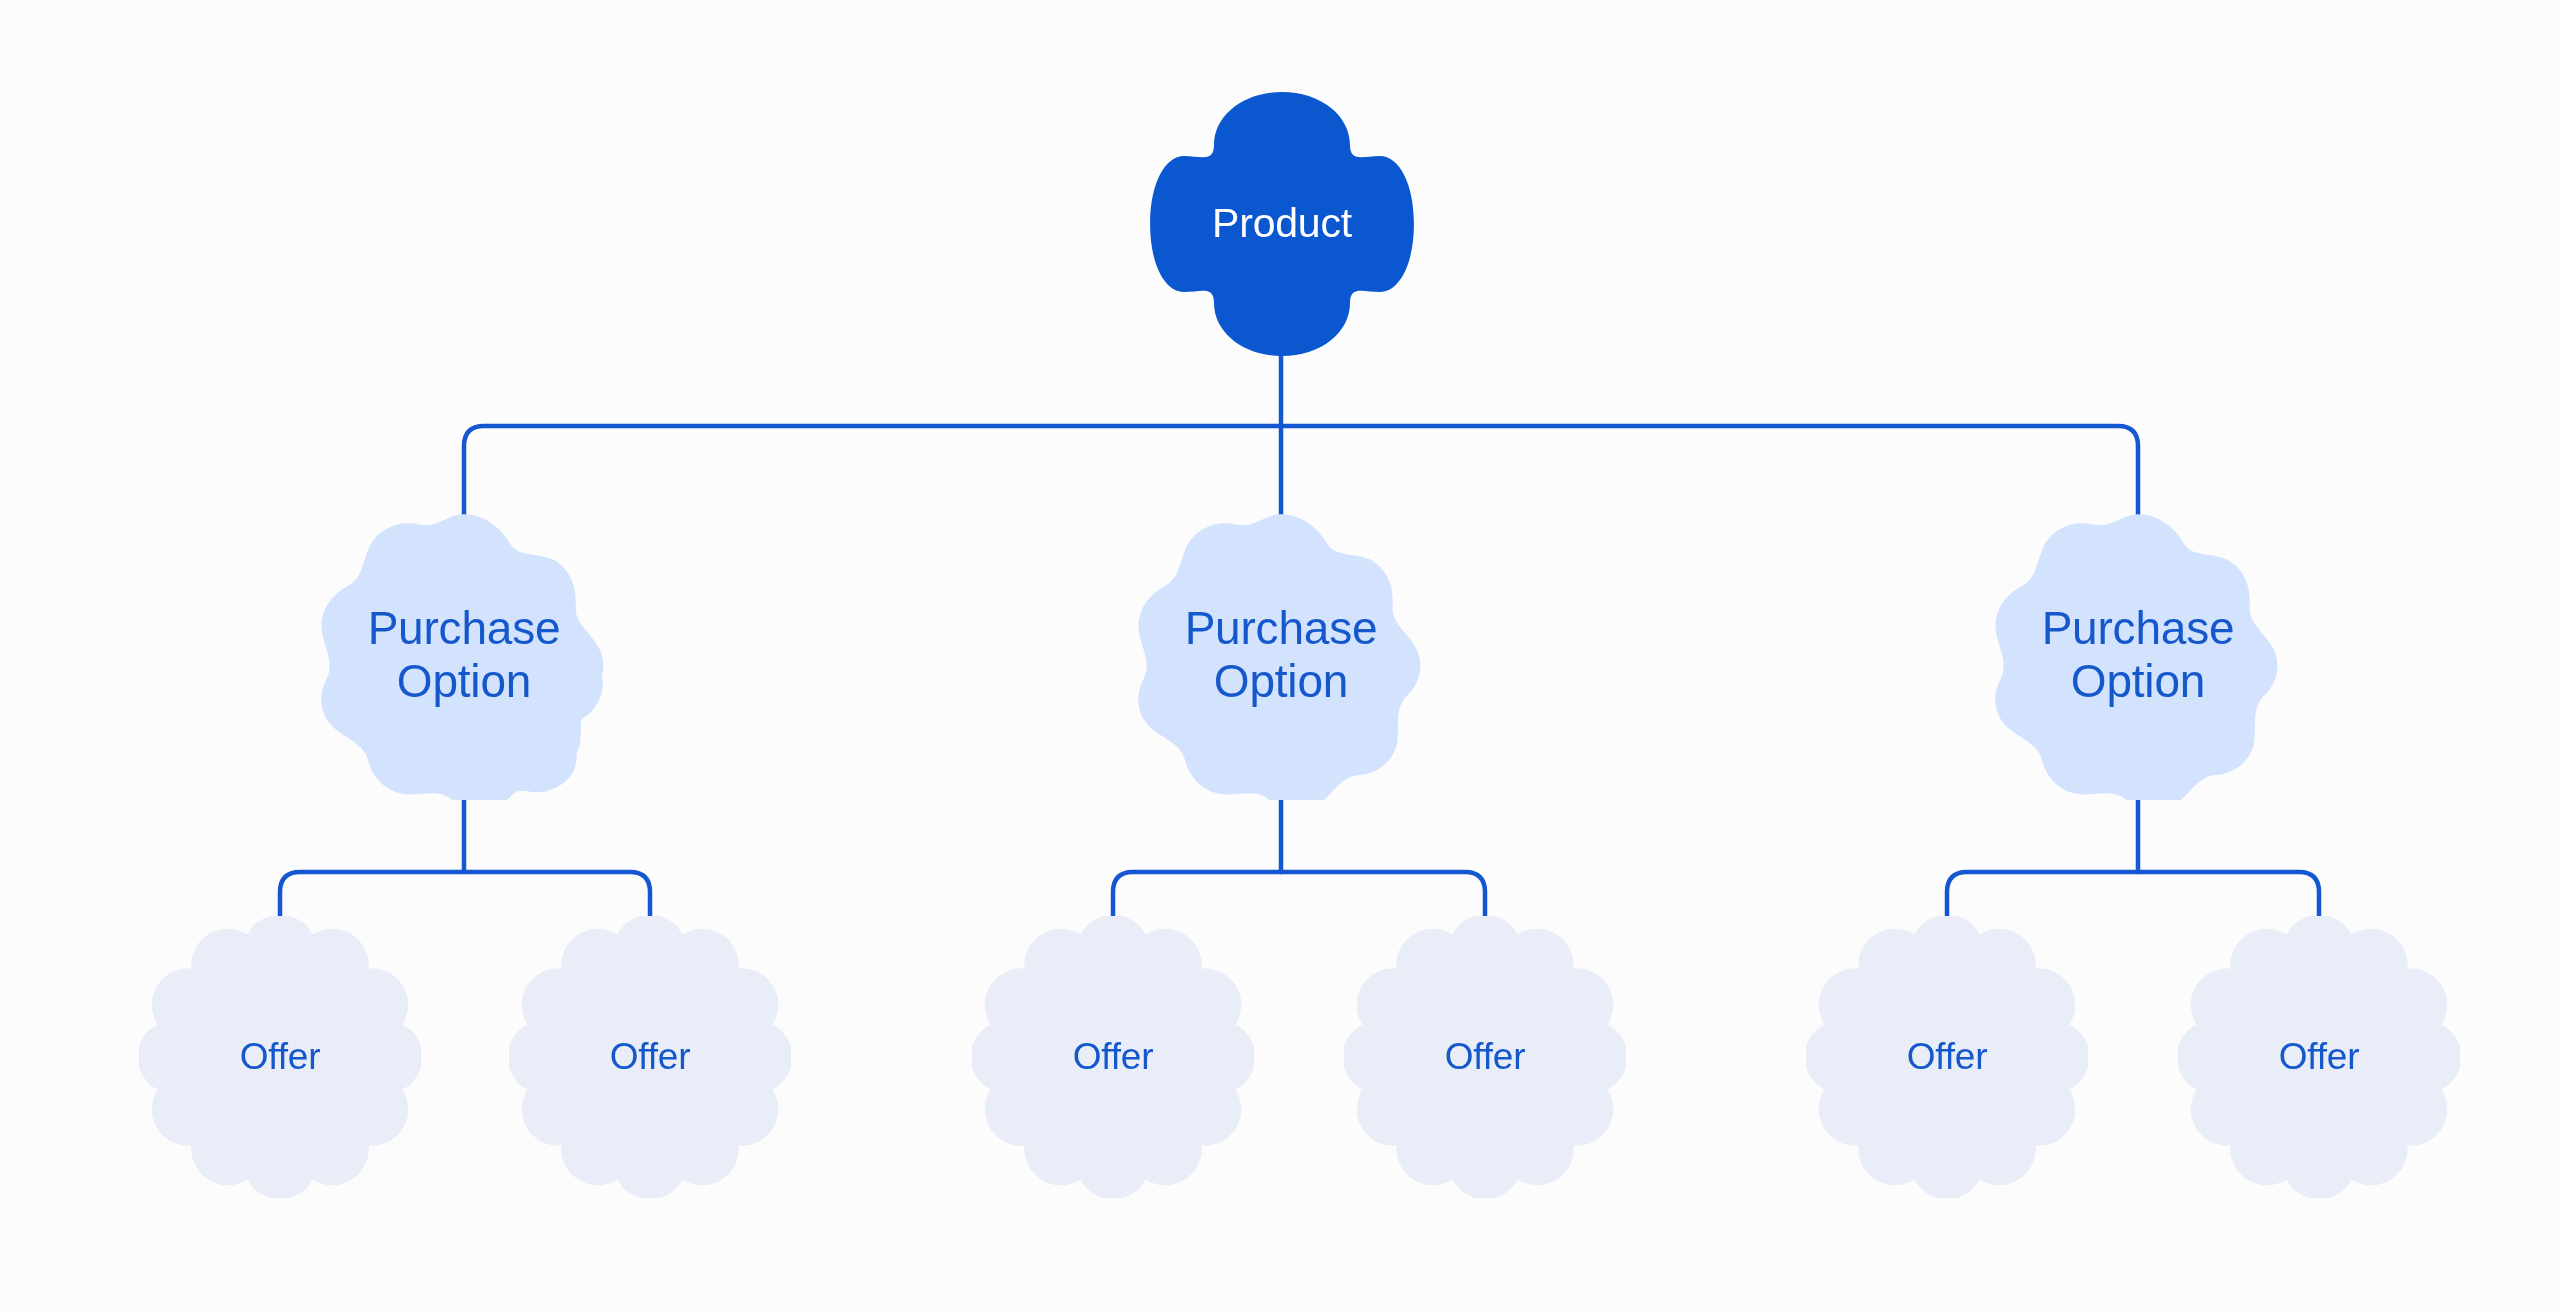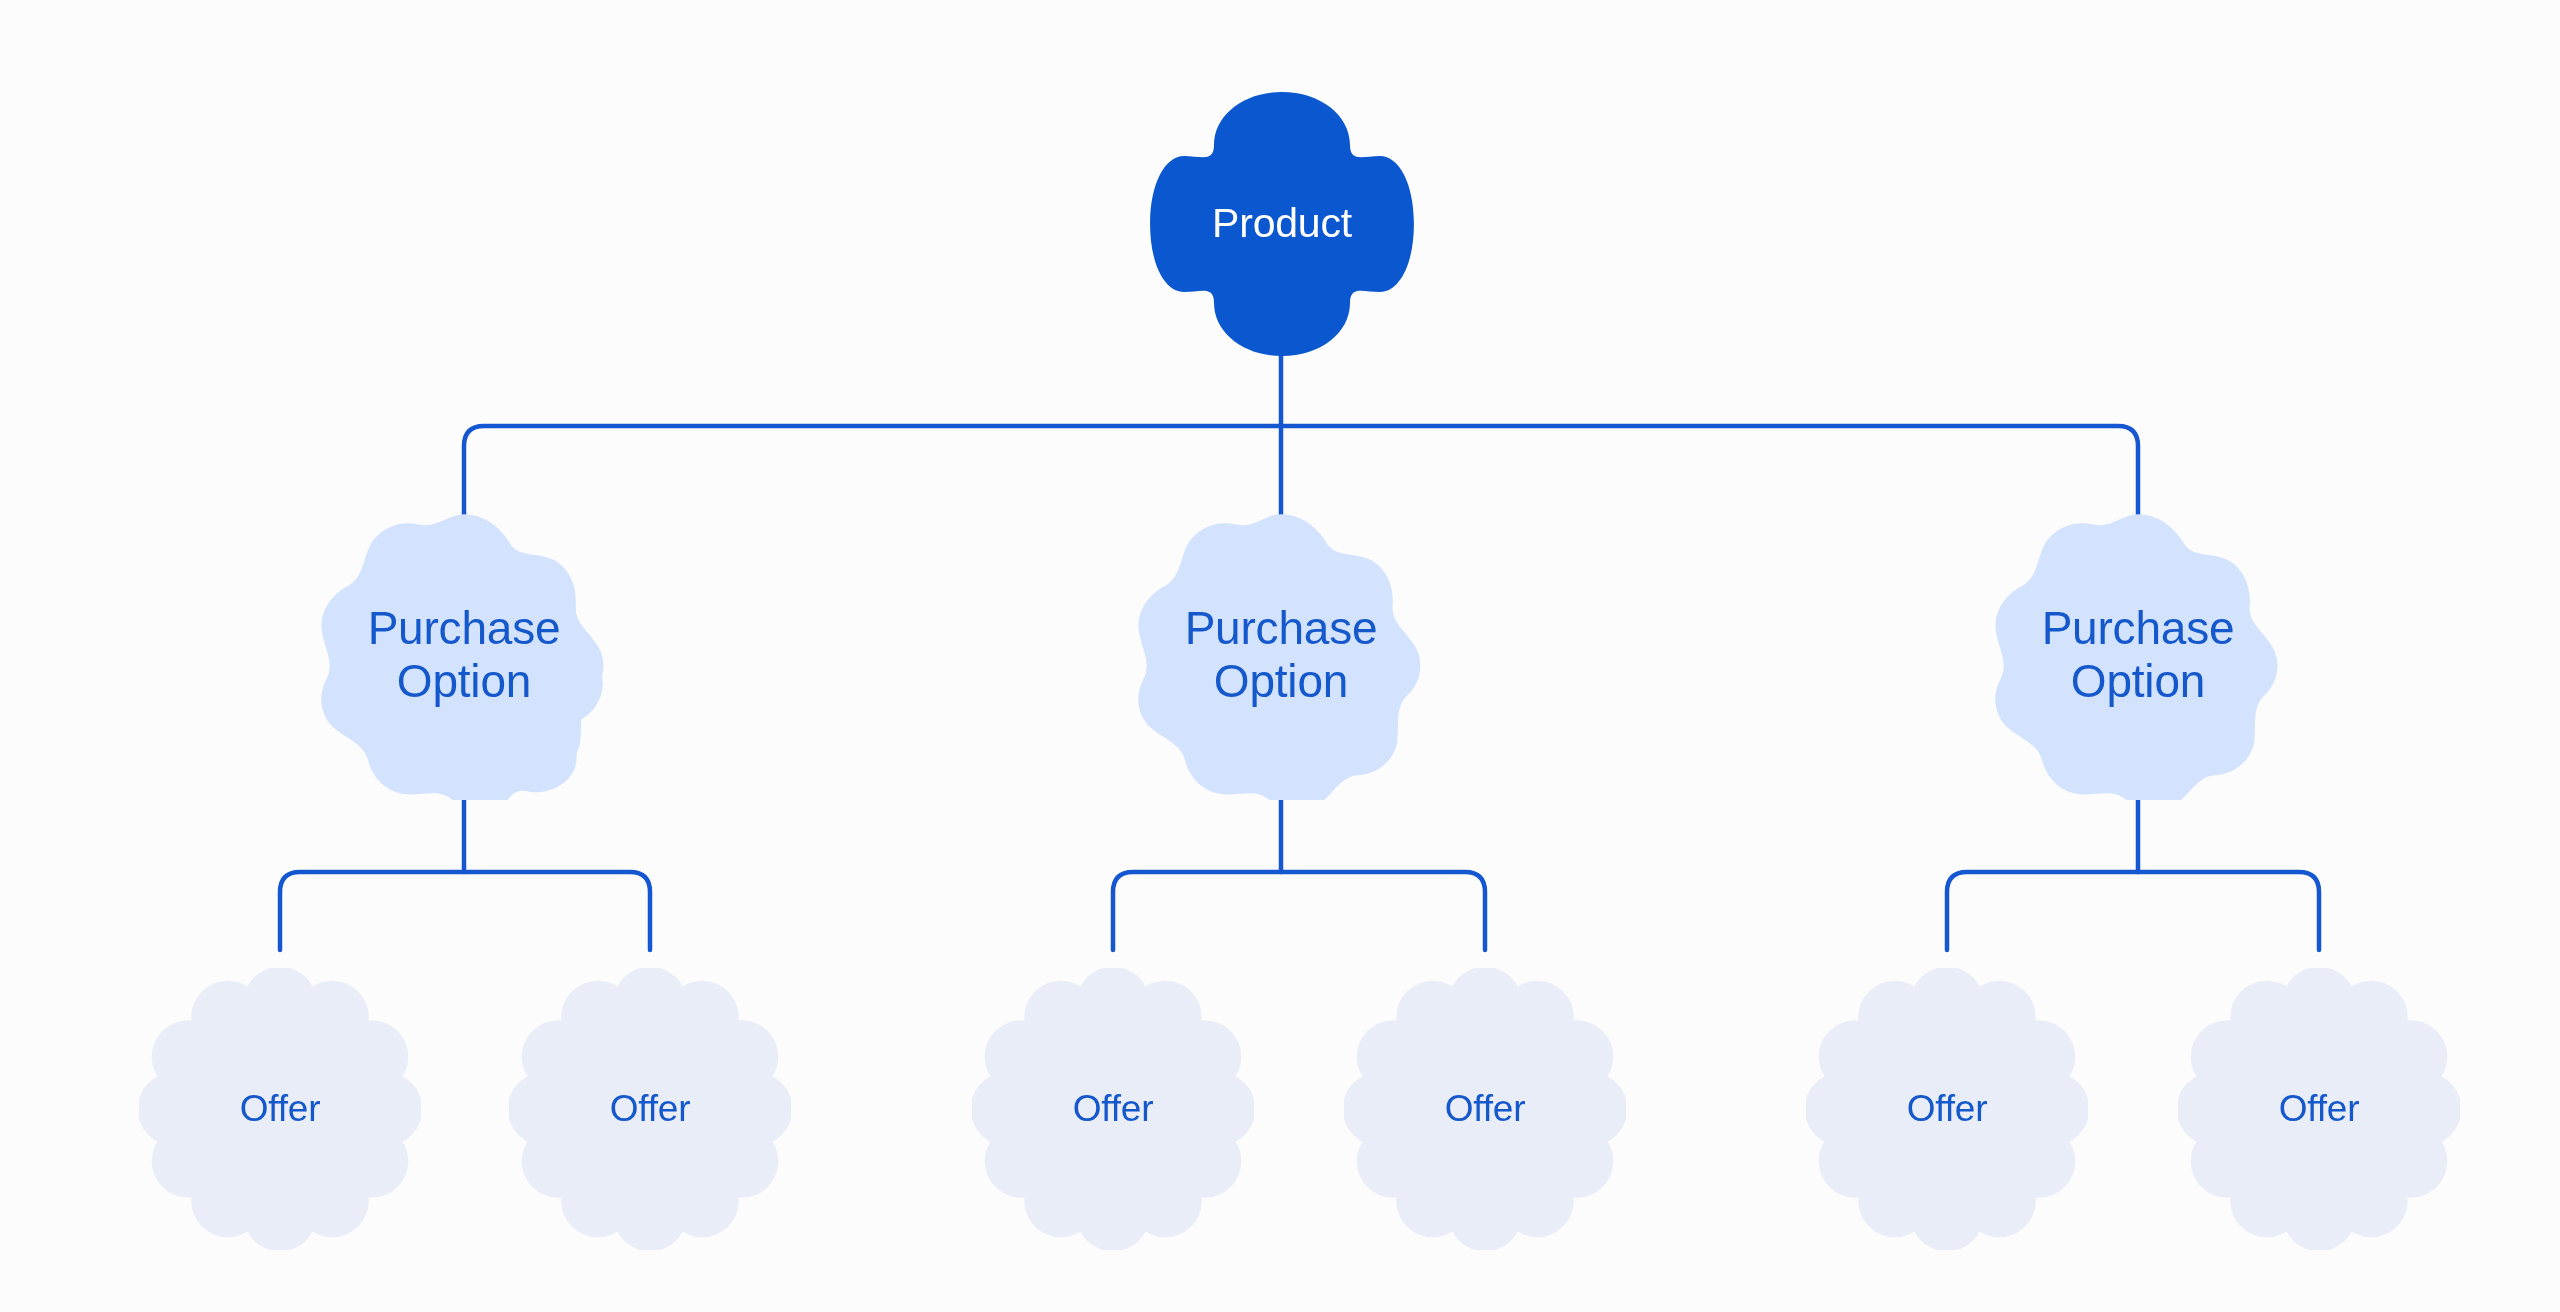--- a/index.html
+++ b/index.html
@@ -72,21 +72,21 @@
     font-weight: 400;
   }
   #node-option-0 { left: 319px; }
   #node-option-1 { left: 1136px; }
   #node-option-2 { left: 1993px; }
 
   
   .node-offer {
     width: 282px;
     height: 282px;
-    top: 968px;
+    top: 916px;
   }
   .node-offer .lbl {
     color: #1458cc;
     font-size: 37px;
     font-weight: 400;
   }
   #node-offer-0 { left: 139px; }
   #node-offer-1 { left: 509px; }
   #node-offer-2 { left: 972px; }
   #node-offer-3 { left: 1344px; }

